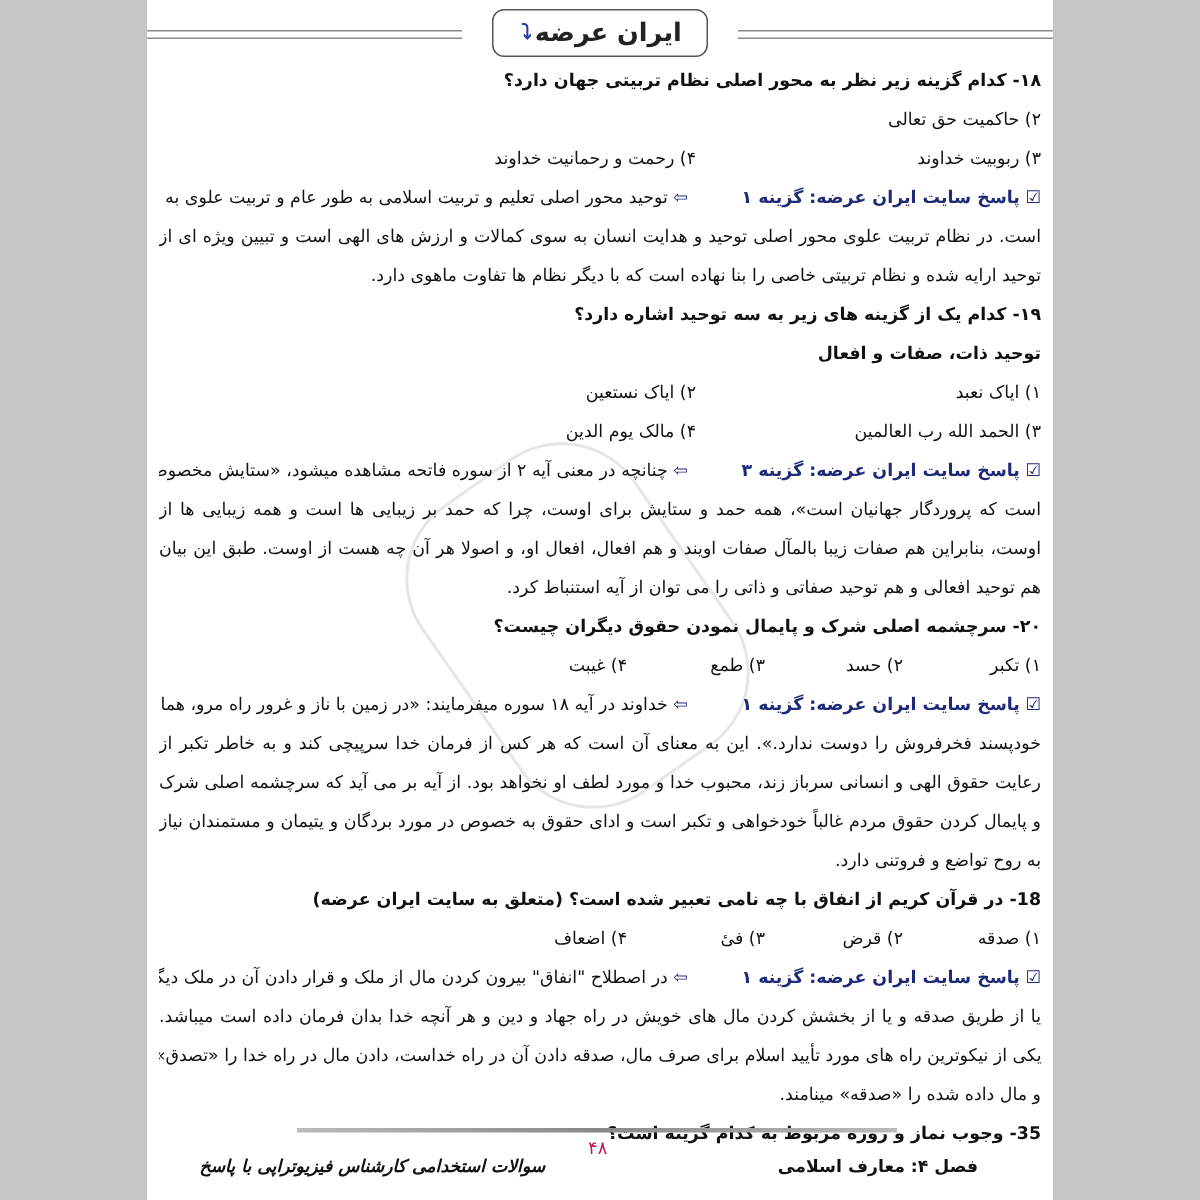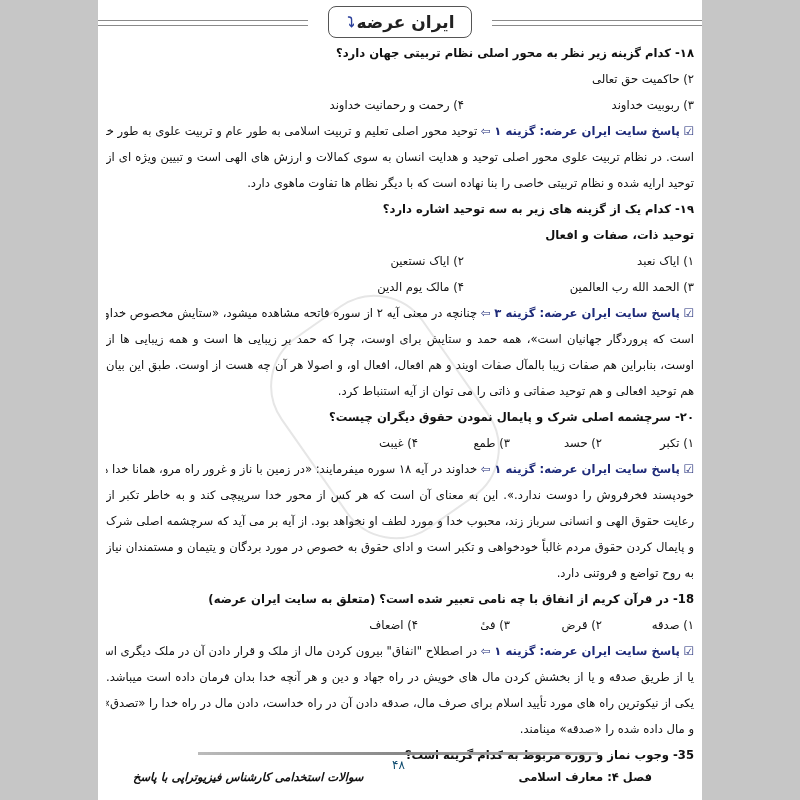--- a/index.html
+++ b/index.html
@@ -9,27 +9,27 @@
   .header-line.l{left:0;width:210px;}
   .header-line.r{right:0;width:210px;}
   .logo{position:absolute;left:230px;top:6px;width:142px;height:30px;border:1.5px solid #555;border-radius:8px;background:#fff;display:flex;align-items:center;justify-content:center;font-weight:bold;font-size:17px;color:#222;direction:rtl;}
   .logo .arc{color:#2a3f9a;font-size:14px;margin:0 2px;}
   .content{position:absolute;left:8px;right:8px;top:40px;direction:rtl;text-align:justify;font-size:11.6px;color:#111;}
   .line{height:26px;line-height:26px;white-space:nowrap;overflow:hidden;}
   .q{font-weight:bold;}
   .opts{display:flex;height:26px;line-height:26px;}
   .opt{width:230px;}
   .opts4 .opt{width:92px;}
-  .ans-label{color:#1e2a78;font-weight:bold;}
+  .ans-label{color:#1e2a78;font-weight:bold;margin-left:32px;}
   .check{color:#1e2a78;}
   .arrow{color:#1e2a78;}
   .para .line{text-align:justify;text-align-last:justify;}
   .para .line.last{text-align-last:right;}
   .footer-line{position:absolute;left:98px;width:400px;top:752px;height:3px;background:linear-gradient(to right,#bbb,#888,#bbb);}
-  .page-num{position:absolute;left:290px;top:758px;font-size:12px;color:#0c4a6e;}
+  .page-num{position:absolute;left:290px;top:758px;font-size:12px;color:#be185d;}
   .footer-left{position:absolute;left:60px;top:770px;font-size:11.5px;font-weight:bold;direction:rtl;color:#111;}
   .footer-right{position:absolute;right:60px;top:770px;font-size:11.5px;font-weight:bold;direction:rtl;color:#111;}
   .watermark{position:absolute;left:200px;top:300px;width:170px;height:230px;border:2px solid #e6e6e6;border-radius:60px;transform:rotate(-35deg);pointer-events:none;}
 </style>
 </head>
 <body>
 
 <div class="page">
   <div class="header-line l"></div>
   <div class="header-line r"></div>
@@ -90,21 +90,21 @@
       <span class="opt">۳) طمع</span>
       <span class="opt">۴) غیبت</span>
     </div>
     <div class="para">
       <div class="line">
         <span class="check">☑</span>
         <span class="ans-label">پاسخ سایت ایران عرضه: گزینه ۱</span>
         <span class="arrow">⇦</span>
         <span>خداوند در آیه ۱۸ سوره میفرمایند: «در زمین با ناز و غرور راه مرو، همانا خدا هیچ</span>
       </div>
-      <div class="line">خودپسند فخرفروش را دوست ندارد.». این به معنای آن است که هر کس از محور خدا سرپیچی کند و به خاطر تکبر از</div>
+      <div class="line">خودپسند فخرفروش را دوست ندارد.». این به معنای آن است که هر کس از فرمان خدا سرپیچی کند و به خاطر تکبر از</div>
       <div class="line">رعایت حقوق الهی و انسانی سرباز زند، محبوب خدا و مورد لطف او نخواهد بود. از آیه بر می آید که سرچشمه اصلی شرک</div>
       <div class="line">و پایمال کردن حقوق مردم غالباً خودخواهی و تکبر است و ادای حقوق به خصوص در مورد بردگان و یتیمان و مستمندان نیاز</div>
       <div class="line last">به روح تواضع و فروتنی دارد.</div>
     </div>
 
     <div class="line q">18- در قرآن کریم از انفاق با چه نامی تعبیر شده است؟ (متعلق به سایت ایران عرضه)</div>
     <div class="opts opts4">
       <span class="opt">۱) صدقه</span>
       <span class="opt">۲) قرض</span>
       <span class="opt">۳) فیٔ</span>

